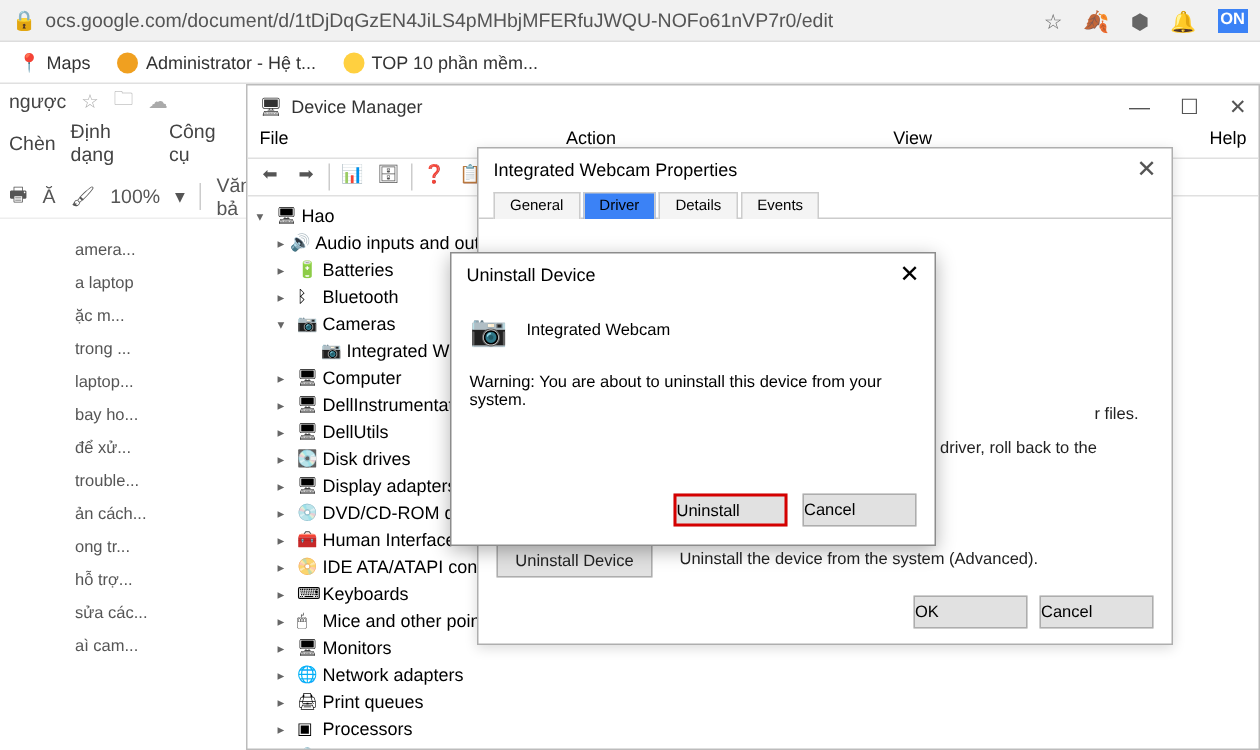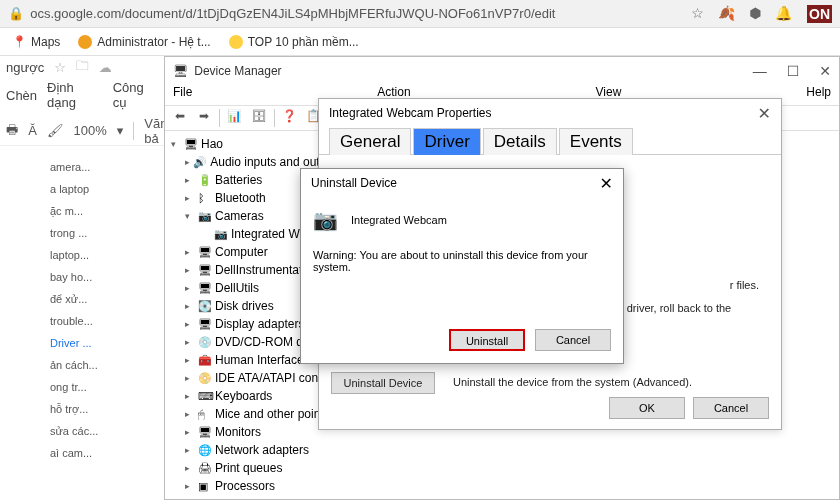--- a/index.html
+++ b/index.html
@@ -33,30 +33,30 @@
   .dm-tree { position: absolute; left: 0; top: 76px; bottom: 0; width: 172px; overflow: hidden; padding: 2px 4px; font-size: 12px; }
   .tn { white-space: nowrap; line-height: 18px; display: flex; align-items: center; gap: 3px; }
   .tn .arr { width: 10px; color: #666; font-size: 9px; }
   .tn .ico { width: 14px; font-size: 11px; }
   .i0 { padding-left: 2px; } .i1 { padding-left: 16px; } .i2 { padding-left: 32px; }
 
   
   .prop { position: absolute; left: 318px; top: 98px; width: 464px; height: 332px; background: #fff; border: 1px solid #aeaeae; box-shadow: 0 2px 8px rgba(0,0,0,0.15); }
   .prop-title { height: 28px; display: flex; align-items: center; padding: 0 10px; font-size: 12px; }
   .prop-title .x { margin-left: auto; font-size: 16px; color: #555; }
-  .tabs { display: flex; gap: 2px; padding: 0 10px; border-bottom: 1px solid #ccc; font-size: 17px; }
+  .tabs { display: flex; gap: 2px; padding: 0 10px; border-bottom: 1px solid #ccc; font-size: 10px; }
   .tab { padding: 3px 10px; border: 1px solid #ccc; border-bottom: none; background: #f4f4f4; position: relative; top: 1px; }
   .tab.active { background: #3b82f6; }
   .prop-body { padding: 14px 12px; font-size: 11px; color: #222; }
   .drv-row { display: flex; align-items: center; margin-top: 10px; }
   .drv-btn { width: 104px; height: 22px; background: #e1e1e1; border: 1px solid #adadad; font-size: 11px; text-align: center; line-height: 20px; }
   .drv-btn.dis { color: #888; }
   .drv-desc { margin-left: 18px; color: #222; flex: 1; line-height: 1.3; }
   .prop-footer { position: absolute; bottom: 10px; right: 12px; display: flex; gap: 8px; padding-left: 16px; }
-  .btn { width: 76px; height: 22px; background: #e1e1e1; border: 1px solid #adadad; font-size: 11px; line-height: 20px; text-align: center; }
+  .btn { width: 76px; height: 22px; background: #e1e1e1; border: 1px solid #adadad; font-size: 11px; line-height: 20px; text-align: left; }
 
   
   .uni { position: absolute; left: 300px; top: 168px; width: 324px; height: 196px; background: #fff; border: 1px solid #8c8c8c; box-shadow: 0 3px 12px rgba(0,0,0,0.3); }
   .uni-title { height: 28px; display: flex; align-items: center; padding: 0 10px; font-size: 12px; }
   .uni-title .x { margin-left: auto; font-size: 16px; }
   .uni-body { padding: 10px 12px 0 12px; font-size: 11px; }
   .uni-dev { display: flex; align-items: center; gap: 12px; margin-bottom: 16px; }
   .uni-dev .cam-ico { width: 26px; height: 26px; display: flex; align-items: center; justify-content: center; font-size: 20px; }
   .uni-footer { position: absolute; bottom: 12px; right: 12px; display: flex; gap: 10px; }
   .btn-hl { border: 2px solid #d40000; }
@@ -65,21 +65,21 @@
 <body>
 
 <div class="address-bar">
   <span style="margin-right:6px">🔒</span>
   <span>ocs.google.com/document/d/1tDjDqGzEN4JiLS4pMHbjMFERfuJWQU-NOFo61nVP7r0/edit</span>
   <div class="ext-icons">
     <span>☆</span>
     <span>🍂</span>
     <span>⬢</span>
     <span>🔔</span>
-    <span style="background:#7f1d1d;color:#fff;font-size:14px;padding:1px 2px;font-weight:bold">ON</span>
+    <span style="background:#3b82f6;color:#fff;font-size:11px;padding:1px 2px;font-weight:bold">ON</span>
   </div>
 </div>
 <div class="bookmark-bar">
   <div class="bk-item">
       <span class="bk-ico">📍</span>
       <span>Maps</span>
     </div>
   <div class="bk-item">
       <span class="bk-ico" style="background:#f0a020;border-radius:50%"></span>
       <span>Administrator - Hệ t...</span>
@@ -113,21 +113,20 @@
   </div>
   <div class="outline" id="outline">
       <div>amera...</div>
       <div>a laptop</div>
       <div>ặc m...</div>
       <div>trong ...</div>
       <div>laptop...</div>
       <div>bay ho...</div>
       <div>để xử...</div>
       <div>trouble...</div>
-      <div class="link">Driver ...</div>
       <div>ản cách...</div>
       <div>ong tr...</div>
       <div>hỗ trợ...</div>
       <div>sửa các...</div>
       <div>aì cam...</div>
     </div>
 </div>
 
 <div class="dm">
   <div class="dm-title">

